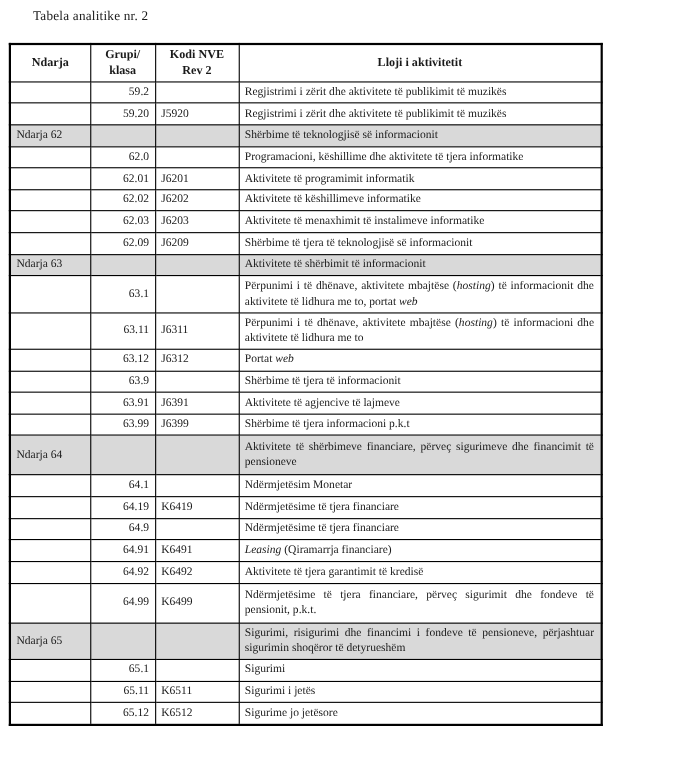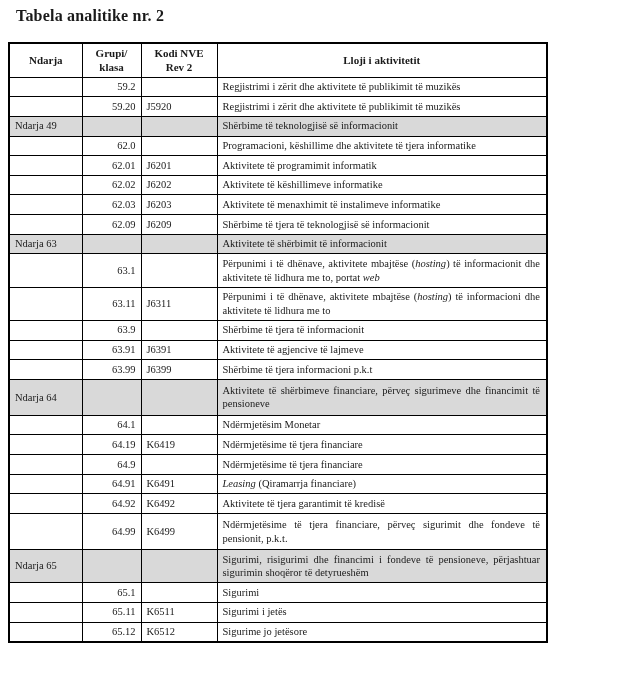--- a/index.html
+++ b/index.html
@@ -10,23 +10,23 @@
   }
   * { box-sizing: border-box; margin: 0; padding: 0; }
   html, body {
     width: 630px; height: 700px;
     background: var(--page-bg);
     overflow: hidden;
     font-family: "Liberation Serif", "DejaVu Serif", serif;
     color: var(--text-c);
   }
   .page-title {
-    margin: 7px 0 0 16px;
-    font-size: 16px;
-    font-weight: bold;
+    margin: 7px 0 0 30px;
+    font-size: 12px;
+    font-weight: normal;
     letter-spacing: 0.2px;
   }
   table.analytic {
     margin: 17px 0 0 8px;
     width: 540px;
     border-collapse: collapse;
     table-layout: fixed;
     border: 2px solid var(--border-c);
   }
   col.col-ndarja { width: 73px; }
@@ -86,21 +86,21 @@
     <td class="c-kodi"></td>
     <td class="c-lloji">Regjistrimi i zërit dhe aktivitete të publikimit të muzikës</td>
   </tr>
       <tr>
     <td class="c-ndarja"></td>
     <td class="c-grupi">59.20</td>
     <td class="c-kodi">J5920</td>
     <td class="c-lloji">Regjistrimi i zërit dhe aktivitete të publikimit të muzikës</td>
   </tr>
       <tr class="shaded">
-    <td class="c-ndarja">Ndarja 49</td>
+    <td class="c-ndarja">Ndarja 62</td>
     <td class="c-grupi"></td>
     <td class="c-kodi"></td>
     <td class="c-lloji">Shërbime të teknologjisë së informacionit</td>
   </tr>
       <tr>
     <td class="c-ndarja"></td>
     <td class="c-grupi">62.0</td>
     <td class="c-kodi"></td>
     <td class="c-lloji">Programacioni, këshillime dhe aktivitete të tjera informatike</td>
   </tr>
@@ -138,20 +138,26 @@
     <td class="c-ndarja"></td>
     <td class="c-grupi">63.1</td>
     <td class="c-kodi"></td>
     <td class="c-lloji">Përpunimi i të dhënave, aktivitete mbajtëse (<i>hosting</i>) të informacionit dhe aktivitete të lidhura me to, portat <i>web</i></td>
   </tr>
       <tr>
     <td class="c-ndarja"></td>
     <td class="c-grupi">63.11</td>
     <td class="c-kodi">J6311</td>
     <td class="c-lloji">Përpunimi i të dhënave, aktivitete mbajtëse (<i>hosting</i>) të informacioni dhe aktivitete të lidhura me to</td>
+  </tr>
+      <tr>
+    <td class="c-ndarja"></td>
+    <td class="c-grupi">63.12</td>
+    <td class="c-kodi">J6312</td>
+    <td class="c-lloji">Portat <i>web</i></td>
   </tr>
       <tr>
     <td class="c-ndarja"></td>
     <td class="c-grupi">63.9</td>
     <td class="c-kodi"></td>
     <td class="c-lloji">Shërbime të tjera të informacionit</td>
   </tr>
       <tr>
     <td class="c-ndarja"></td>
     <td class="c-grupi">63.91</td>

